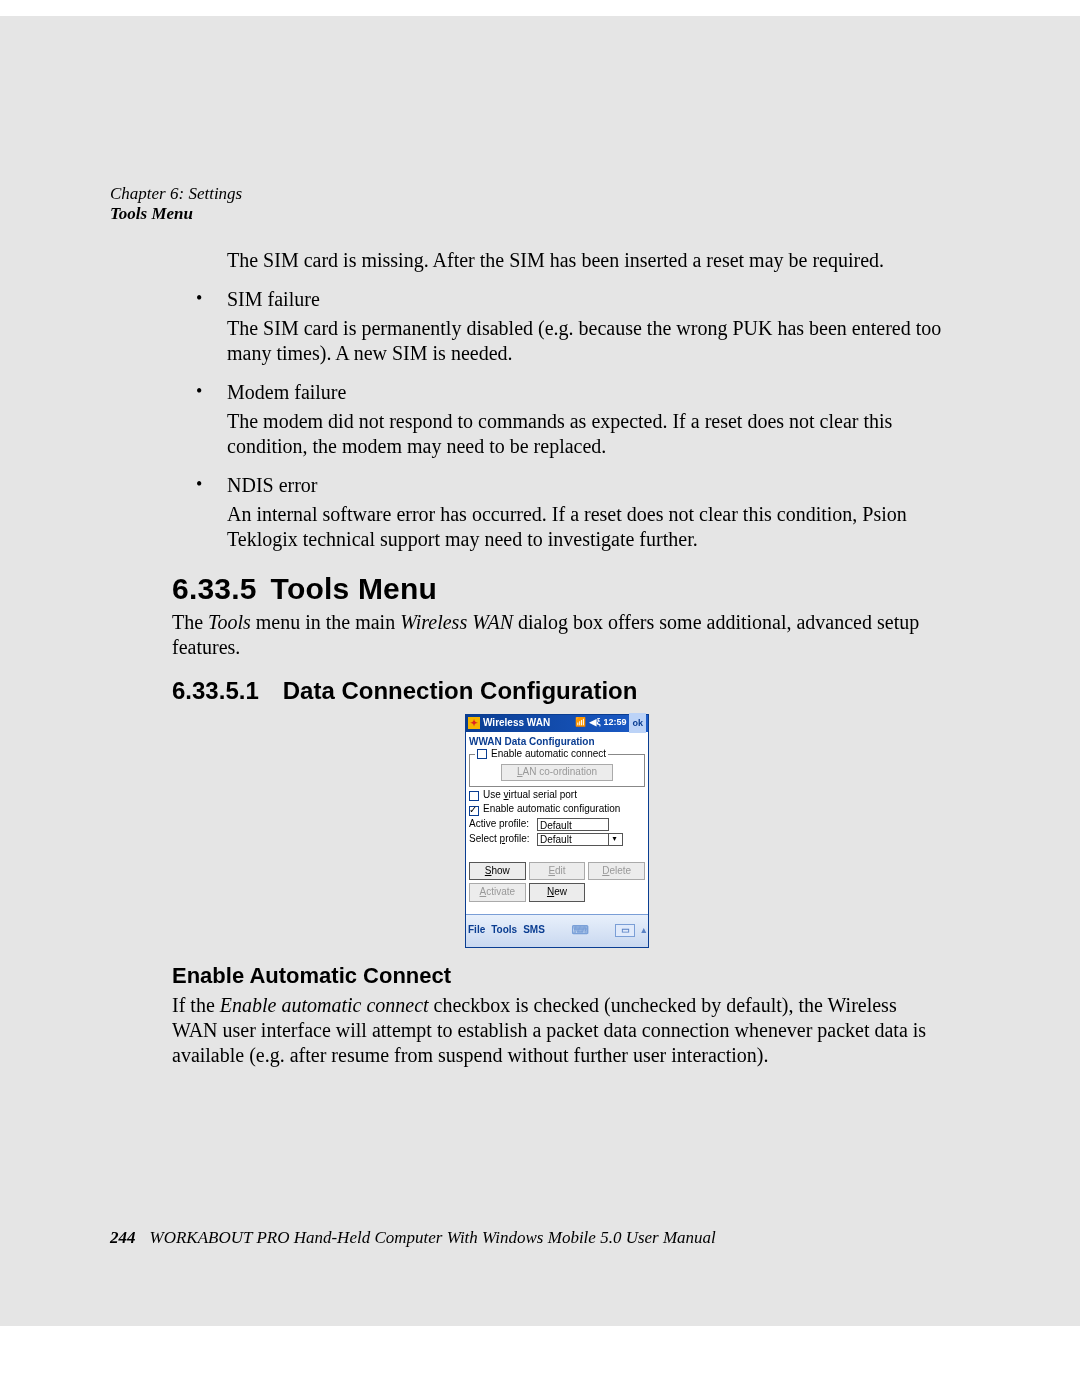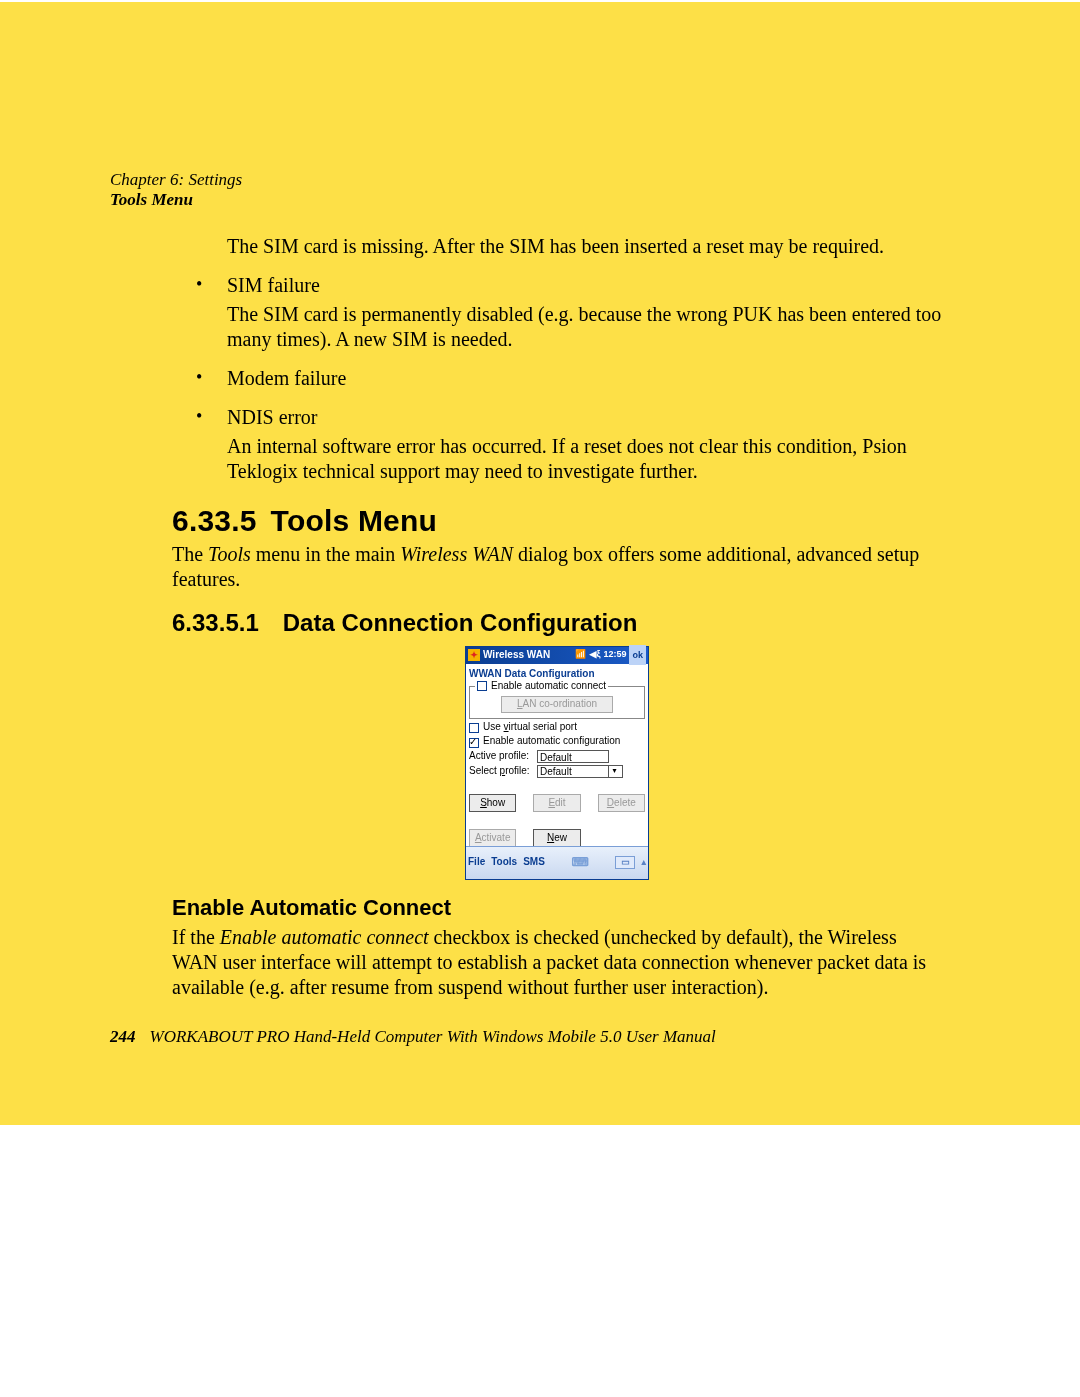--- a/index.html
+++ b/index.html
@@ -5,23 +5,23 @@
   html, body {
     margin: 0;
     padding: 0;
     background: #fff;
     font-family: "Times New Roman", Times, serif;
     color: #000;
   }
   .page {
     position: relative;
     width: 1080px;
-    height: 1123px;
-    margin: 2px auto;
-    background: #fde047;
+    height: 1310px;
+    margin: 16px auto;
+    background: #e5e5e5;
     box-sizing: border-box;
   }
   .header {
     position: absolute;
     top: 168px;
     left: 110px;
     font-style: italic;
     font-size: 17px;
     line-height: 1.2;
   }
@@ -243,21 +243,21 @@
     align-items: center;
     justify-content: center;
     font-size: 8px;
     line-height: 8px;
   }
   .shot-buttons {
     margin-top: 4px;
     padding: 12px 3px;
     display: grid;
     grid-template-columns: repeat(3, 1fr);
-    gap: 17px;
+    gap: 3px;
   }
   .sbtn {
     border: 1px solid #555;
     text-align: center;
     font-size: 10px;
     padding: 2px 0;
     background: #ececec;
   }
   .sbtn.disabled { color: #999; border-color: #aaa; }
   .sbtn .hotkey { text-decoration: underline; }
@@ -312,20 +312,21 @@
 
     <div class="lead-sentence">The SIM card is missing. After the SIM has been inserted a reset may be required.</div>
 
     <ul class="bullet-list">
       <li>
         <div>SIM failure</div>
         <div class="desc">The SIM card is permanently disabled (e.g. because the wrong PUK has been entered too many times). A new SIM is needed.</div>
       </li>
       <li>
         <div>Modem failure</div>
+        <div class="desc">The modem did not respond to commands as expected. If a reset does not clear this condition, the modem may need to be replaced.</div>
       </li>
       <li>
         <div>NDIS error</div>
         <div class="desc">An internal software error has occurred. If a reset does not clear this condition, Psion Teklogix technical support may need to investigate further.</div>
       </li>
     </ul>
 
     <div class="h2">
       <span class="sec-number">6.33.5</span><span>Tools Menu</span>
     </div>

